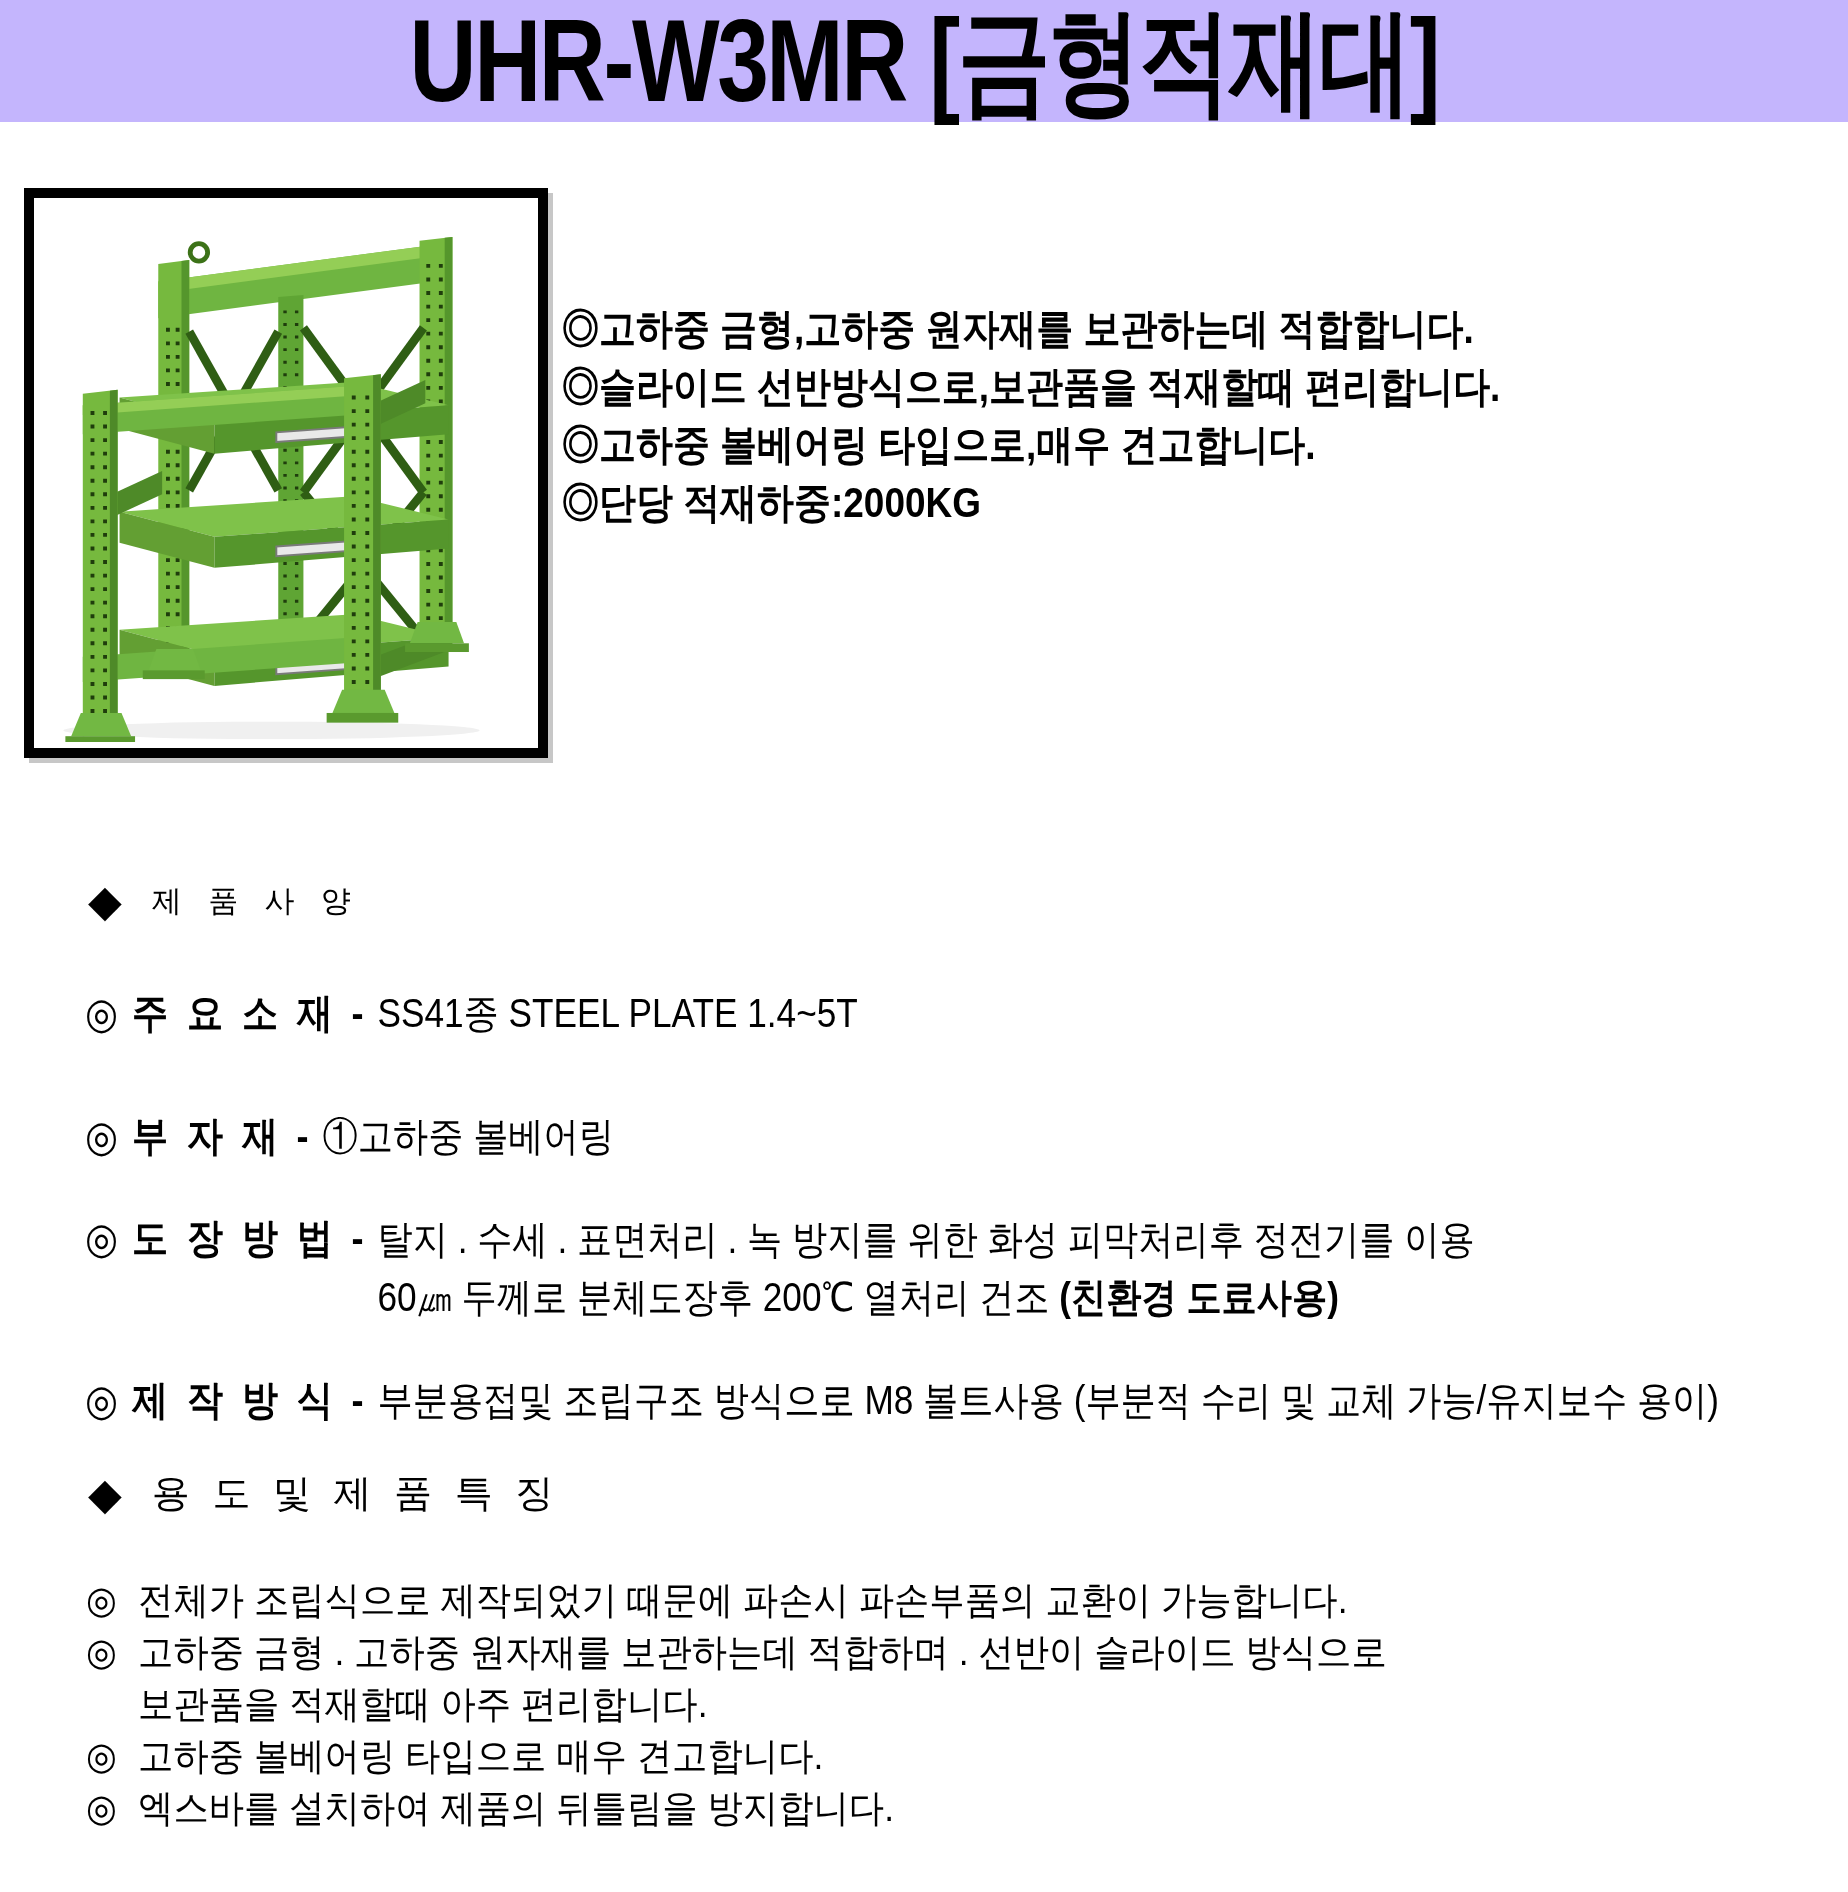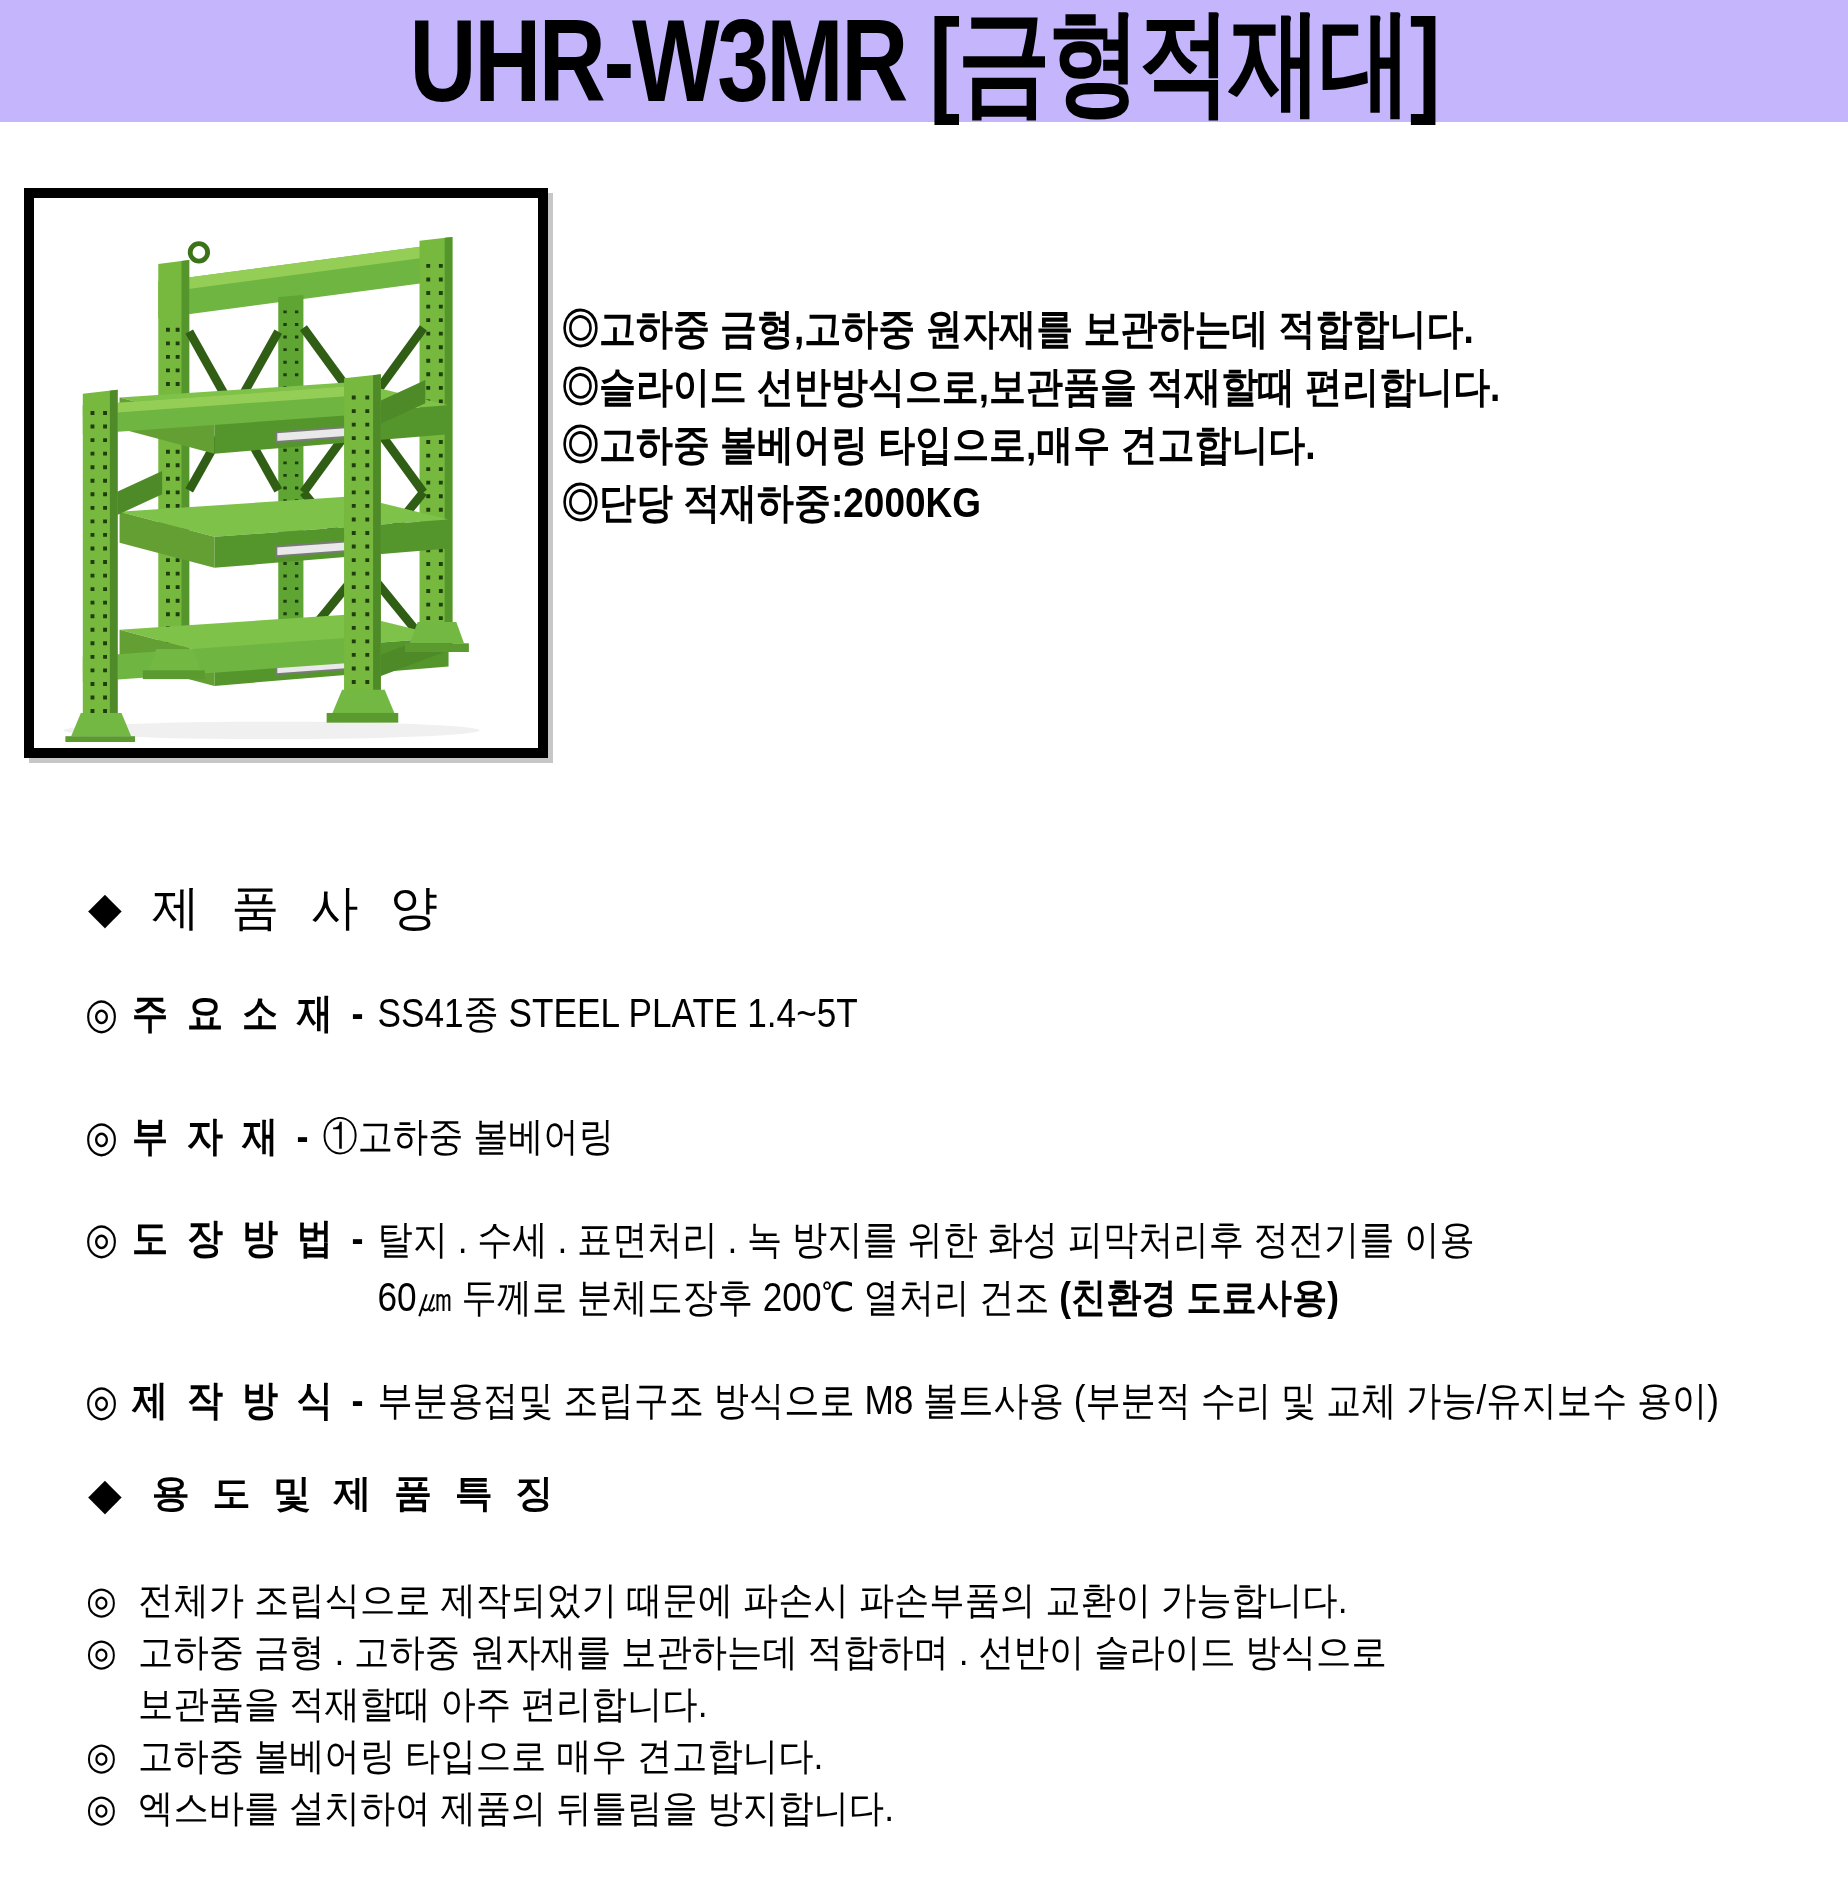--- a/index.html
+++ b/index.html
@@ -37,23 +37,23 @@
   .intro { position:absolute; left:562px; top:300px; }
   .intro .line {
     font-size:42px; font-weight:bold; line-height:58px;
     white-space:nowrap;
     transform:scaleX(0.88); transform-origin:0 50%;
   }
   
   .sechead { position:absolute; display:flex; align-items:center; white-space:nowrap; }
   .sechead .diamond { font-size:44px; margin-right:30px; line-height:50px; }
   #sec-specs { left:88px; top:876px; }
-  #sec-specs .t { font-size:48px; letter-spacing:9px; font-weight:normal; }
+  #sec-specs .t { font-size:30px; letter-spacing:9px; font-weight:normal; }
   #sec-features { left:88px; top:1468px; }
-  #sec-features .t { font-size:38px; letter-spacing:6px; font-weight:bold; }
+  #sec-features .t { font-size:38px; letter-spacing:6px; font-weight:normal; }
   
   .spec {
     position:absolute; left:85px;
     display:flex; align-items:flex-start; white-space:nowrap;
     transform:scaleX(0.88); transform-origin:0 0;
   }
   .spec .b  { font-size:43px; line-height:56px; margin-right:16px; }
   .spec .l  { font-size:41px; font-weight:bold; line-height:56px; letter-spacing:5px; }
   .spec .s  { font-size:41px; font-weight:bold; line-height:56px; margin:0 16px; }
   .spec .v  { font-size:40px; line-height:56px; }

